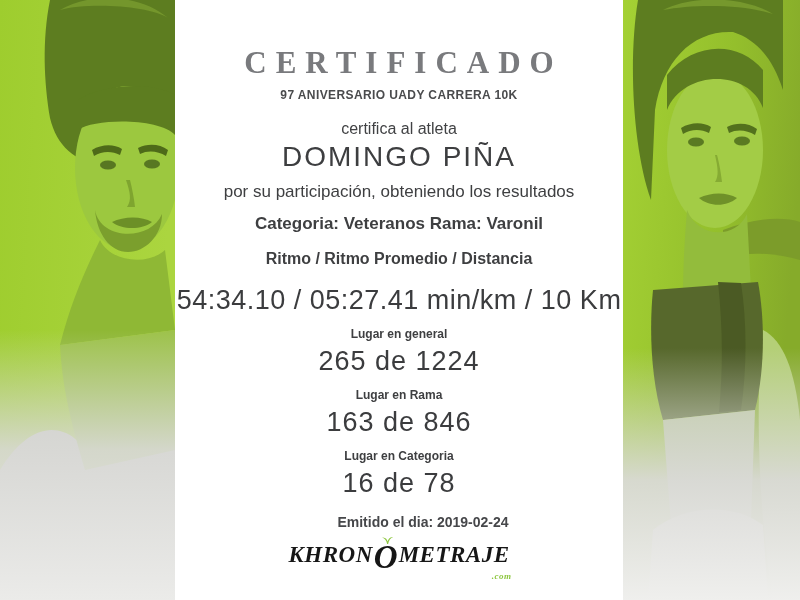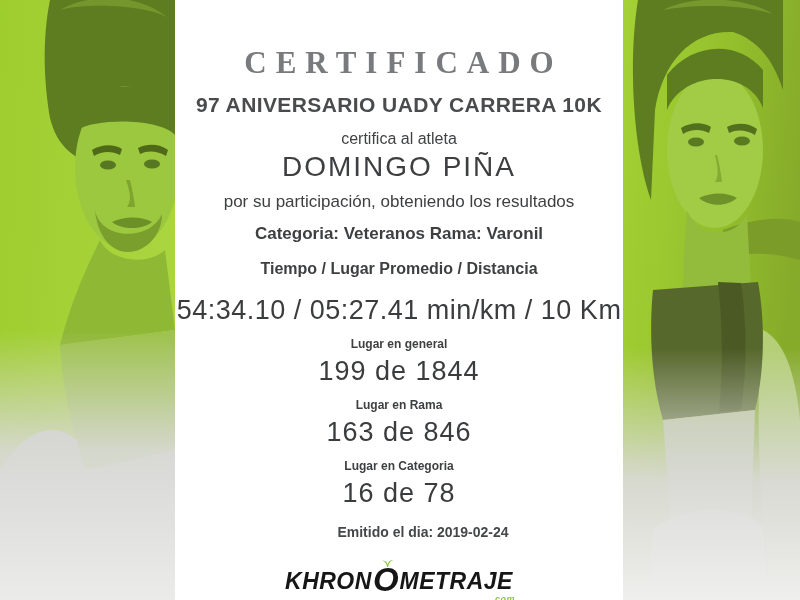--- a/index.html
+++ b/index.html
@@ -42,23 +42,23 @@
     line-height: 34px;
     font-family: "Liberation Serif", serif;
     font-size: 31px;
     font-weight: 700;
     letter-spacing: 9px;
     margin-right: -9px; 
     color: #797a7d;
     white-space: nowrap;
   }
   .event {
-    margin-top: 15px;
+    margin-top: 5px;
     line-height: 20px;
-    font-size: 21px;
+    font-size: 12px;
     font-weight: 700;
     letter-spacing: 0.4px;
     color: #4a4b4d;
     white-space: nowrap;
   }
   .certifies {
     margin-top: 14px;
     line-height: 20px;
     font-size: 16px;
     font-weight: 500;
@@ -129,25 +129,26 @@
     line-height: 18px;
     font-size: 14px;
     font-weight: 700;
     color: #46474a;
     white-space: nowrap;
     margin-left: 48px;
   }
 
   
   .logo {
-    margin-top: 24px;
+    margin-top: 11px;
     position: relative;
     display: flex;
-    align-items: flex-end;
-    white-space: nowrap;
+    align-items: flex-start;
+    white-space: nowrap;
+    font-family: Liberation Serif, serif;
   }
   .logo-word {
     font-size: 23px;
     font-weight: 700;
     font-style: italic;
     letter-spacing: 0.5px;
     color: #161616;
   }
   .logo-o-wrap {
     position: relative;
@@ -227,25 +228,25 @@
     </svg>
   </div>
 
   <div class="content">
     <div class="title">CERTIFICADO</div>
     <div class="event">97 ANIVERSARIO UADY CARRERA 10K</div>
     <div class="certifies">certifica al atleta</div>
     <div class="athlete">DOMINGO PIÑA</div>
     <div class="participation">por su participación, obteniendo los resultados</div>
     <div class="category">Categoria: Veteranos Rama: Varonil</div>
-    <div class="results-header">Tiempo / Lugar Promedio / Distancia</div>
+    <div class="results-header">Ritmo / Ritmo Promedio / Distancia</div>
     <div class="results-value">54:34.10 / 05:27.41 min/km / 10 Km</div>
 
     <div class="placement-label">Lugar en general</div>
-    <div class="placement-value">199 de 1844</div>
+    <div class="placement-value">265 de 1224</div>
 
     <div class="placement-label">Lugar en Rama</div>
     <div class="placement-value">163 de 846</div>
 
     <div class="placement-label">Lugar en Categoria</div>
     <div class="placement-value">16 de 78</div>
 
     <div class="issued">Emitido el dia: 2019-02-24</div>
 
     <div class="logo">

